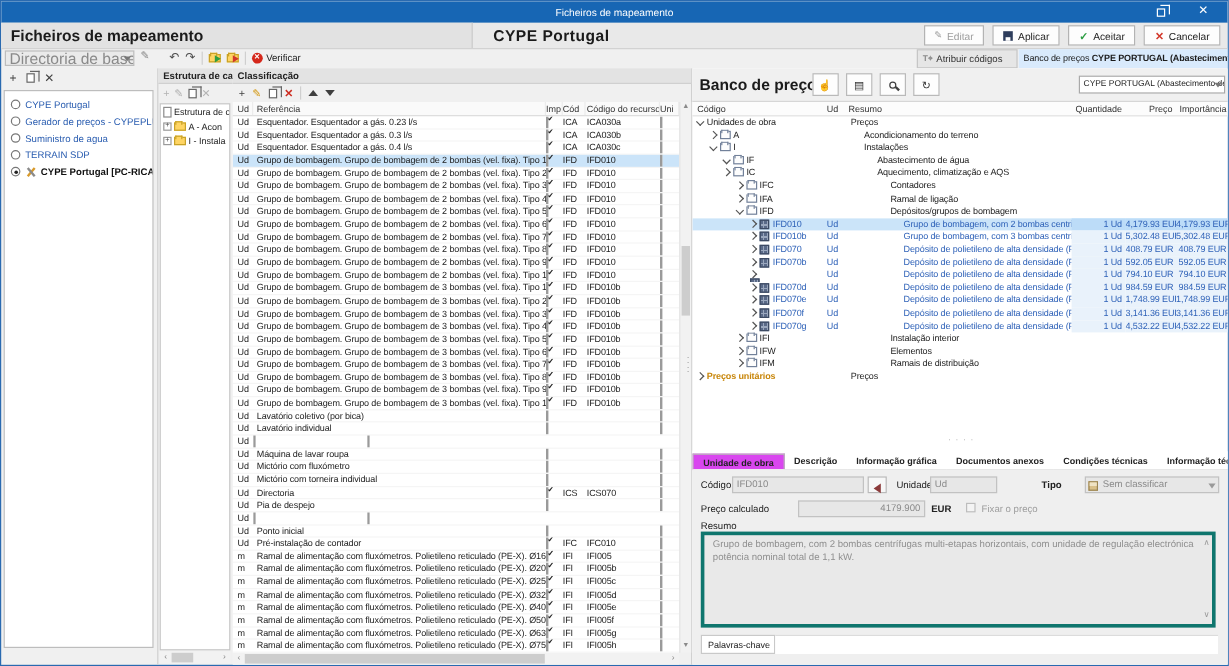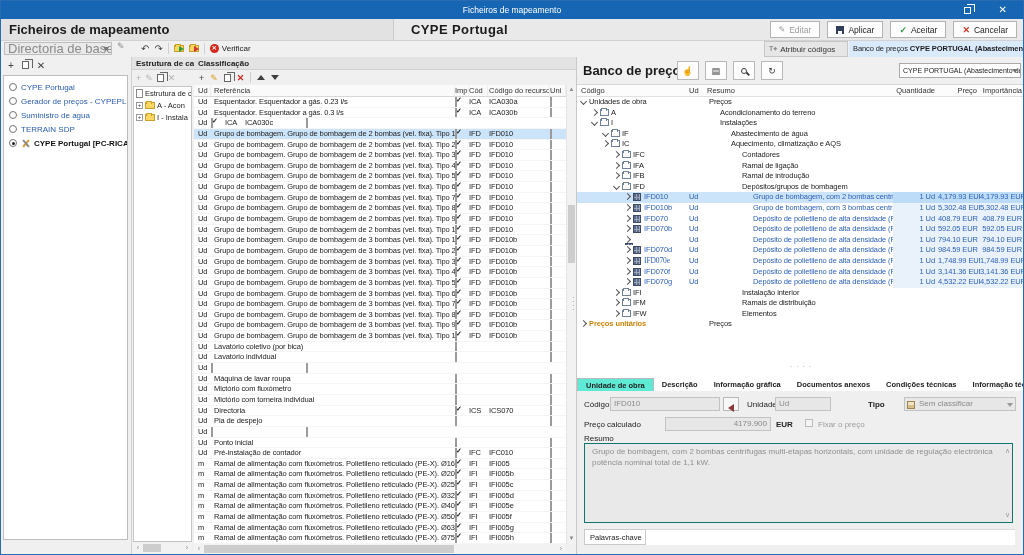--- a/index.html
+++ b/index.html
@@ -138,32 +138,32 @@
          background-image:linear-gradient(to right,transparent 2px,#9aa7bd 2px,#9aa7bd 3px,transparent 3px,transparent 5px,#9aa7bd 5px,#9aa7bd 6px,transparent 6px),
                           linear-gradient(to bottom,transparent 3px,#9aa7bd 3px,#9aa7bd 4px,transparent 4px); }
   .code-blue { color:#2f62b8; }
   .code-org { color:#c8860a; font-weight:bold; }
   .res-blue { color:#2f62b8; }
   .numcell { background:#e9f2fb; color:#2f62b8; }
   .b-row.sel .numcell { background:#bcdcf8; }
   .hdots { position:absolute; left:0; right:0; top:306px; text-align:center; font-size:7px; color:#b0b0b0; letter-spacing:1px; }
   .b-tabs { position:absolute; left:0; right:0; top:319px; height:16px; display:flex; align-items:flex-end; overflow:hidden; background:#fff; }
   .tab { height:14px; line-height:13px; padding:0 8px; font-size:7.5px; font-weight:bold; color:#222; border-bottom:1px solid #b9b9b9; white-space:nowrap; }
-  .tab.active { border:1px solid #b9b9b9; border-bottom:1px solid #efefef; background:#5eead4; }
+  .tab.active { border:1px solid #b9b9b9; border-bottom:1px solid #efefef; background:#d946ef; }
   .b-detail { position:absolute; left:0; right:0; top:334px; bottom:0; background:#efefef; }
   .f-label { position:absolute; font-size:8px; color:#222; }
   .f-input { position:absolute; height:14px; background:#e7e7e7; border:1px solid #c2c2c2; font-size:8px; color:#8a8a8a; line-height:12px; padding:0 3px; white-space:nowrap; overflow:hidden; }
   .f-btn { position:absolute; height:14px; width:16px; background:#f7f7f7; border:1px solid #b9b9b9; text-align:center; }
   .back-arrow { display:inline-block; width:0; height:0; border-top:4px solid transparent; border-bottom:4px solid transparent; border-right:6px solid #8b3a3a; margin-top:3px; }
   .f-select { position:absolute; height:14px; background:#e7e7e7; border:1px solid #c2c2c2; font-size:8px; color:#8a8a8a; line-height:12px; padding:0 12px 0 14px; white-space:nowrap; overflow:hidden; }
   .box-ic { position:absolute; left:2px; top:3px; width:8px; height:8px; background:#d9c08a; border:1px solid #9a8452; }
   .box-ic::before { content:""; position:absolute; left:0; top:0; right:0; height:3px; background:#efe3c4; }
   .cb-dis { position:absolute; width:8px; height:8px; border:1px solid #bdbdbd; background:#f4f4f4; }
   .lbl-dis { position:absolute; font-size:8px; color:#9d9d9d; }
-  .resumo-box { position:absolute; left:7px; right:12px; top:52px; height:80px; background:#e9e9e9; border:1px solid #0f766e;
+  .resumo-box { position:absolute; left:7px; right:12px; top:52px; height:80px; background:#e9e9e9; border:3px solid #0f766e;
                 font-size:8px; color:#8f8f8f; padding:3px 14px 3px 7px; line-height:10.5px; }
   .rs-arrow { position:absolute; right:2px; font-size:7px; color:#9a9a9a; }
   .kw-tab { position:absolute; left:7px; top:138px; width:62px; height:16px; background:#fff; border:1px solid #c9c9c9; font-size:7.5px; line-height:15px; padding-left:5px; color:#222; }
   .kw-field { position:absolute; left:69px; right:10px; top:138px; height:16px; background:#fff; border-top:1px solid #dcdcdc; }
   .vdots { position:absolute; left:571px; top:295px; font-size:8px; color:#9a9a9a; line-height:4px; }
 </style>
 </head>
 <body>
 
 <div class="titlebar">
@@ -314,20 +314,21 @@
       <div class="t-row">
         <div class="c-ud">Ud</div>
         <div class="c-ref">Esquentador. Esquentador a gás. 0.3 l/s</div>
         <div class="c-imp"><span class="cb ck"></span></div>
         <div class="c-cod">ICA</div>
         <div class="c-rec">ICA030b</div>
         <div class="c-uni"><span class="cb"></span></div>
       </div>
       <div class="t-row">
         <div class="c-ud">Ud</div>
+        <div class="c-ref">Esquentador. Esquentador a gás. 0.4 l/s</div>
         <div class="c-imp"><span class="cb ck"></span></div>
         <div class="c-cod">ICA</div>
         <div class="c-rec">ICA030c</div>
         <div class="c-uni"><span class="cb"></span></div>
       </div>
       <div class="t-row sel">
         <div class="c-ud">Ud</div>
         <div class="c-ref">Grupo de bombagem. Grupo de bombagem de 2 bombas (vel. fixa). Tipo 1</div>
         <div class="c-imp"><span class="cb ck"></span></div>
         <div class="c-cod">IFD</div>
@@ -749,32 +750,20 @@
           <span>IFA</span>
         </div>
         <div class="bc-ud"></div>
         <div class="bc-res" style="padding-left: 35px;">Ramal de ligação</div>
         <div class="bc-qty"></div>
         <div class="bc-pr"></div>
         <div class="bc-im"></div>
       </div>
       <div class="b-row">
         <div class="bc-code" style="padding-left: 37px; display: flex;">
-          <span class="chev r"></span>
-          <span class="fldw"></span>
-          <span>IFB</span>
-        </div>
-        <div class="bc-ud"></div>
-        <div class="bc-res" style="padding-left: 35px;">Ramal de introdução</div>
-        <div class="bc-qty"></div>
-        <div class="bc-pr"></div>
-        <div class="bc-im"></div>
-      </div>
-      <div class="b-row">
-        <div class="bc-code" style="padding-left: 37px; display: flex;">
           <span class="chev d"></span>
           <span class="fldw"></span>
           <span>IFD</span>
         </div>
         <div class="bc-ud"></div>
         <div class="bc-res" style="padding-left: 35px;">Depósitos/grupos de bombagem</div>
         <div class="bc-qty"></div>
         <div class="bc-pr"></div>
         <div class="bc-im"></div>
       </div>
@@ -844,21 +833,21 @@
           <span class="itm"></span>
           <span class="code-blue">IFD070d</span>
         </div>
         <div class="bc-ud code-blue">Ud</div>
         <div class="bc-res res-blue" style="padding-left: 46px;">Depósito de polietileno de alta densidade (PEA...</div>
         <div class="bc-qty numcell">1 Ud</div>
         <div class="bc-pr numcell">984.59 EUR</div>
         <div class="bc-im numcell">984.59 EUR</div>
       </div>
       <div class="b-row">
-        <div class="bc-code" style="padding-left: 48px; display: flex; font-family: Liberation Serif, serif;">
+        <div class="bc-code" style="padding-left: 48px; display: flex;">
           <span class="chev r"></span>
           <span class="itm"></span>
           <span class="code-blue">IFD070e</span>
         </div>
         <div class="bc-ud code-blue">Ud</div>
         <div class="bc-res res-blue" style="padding-left: 46px;">Depósito de polietileno de alta densidade (PEA...</div>
         <div class="bc-qty numcell">1 Ud</div>
         <div class="bc-pr numcell">1,748.99 EUR</div>
         <div class="bc-im numcell">1,748.99 EUR</div>
       </div>
@@ -895,36 +884,36 @@
         <div class="bc-ud"></div>
         <div class="bc-res" style="padding-left: 35px;">Instalação interior</div>
         <div class="bc-qty"></div>
         <div class="bc-pr"></div>
         <div class="bc-im"></div>
       </div>
       <div class="b-row">
         <div class="bc-code" style="padding-left: 37px; display: flex;">
           <span class="chev r"></span>
           <span class="fldw"></span>
+          <span>IFW</span>
+        </div>
+        <div class="bc-ud"></div>
+        <div class="bc-res" style="padding-left: 35px;">Elementos</div>
+        <div class="bc-qty"></div>
+        <div class="bc-pr"></div>
+        <div class="bc-im"></div>
+      </div>
+      <div class="b-row">
+        <div class="bc-code" style="padding-left: 37px; display: flex;">
+          <span class="chev r"></span>
+          <span class="fldw"></span>
           <span>IFM</span>
         </div>
         <div class="bc-ud"></div>
         <div class="bc-res" style="padding-left: 35px;">Ramais de distribuição</div>
-        <div class="bc-qty"></div>
-        <div class="bc-pr"></div>
-        <div class="bc-im"></div>
-      </div>
-      <div class="b-row">
-        <div class="bc-code" style="padding-left: 37px; display: flex;">
-          <span class="chev r"></span>
-          <span class="fldw"></span>
-          <span>IFW</span>
-        </div>
-        <div class="bc-ud"></div>
-        <div class="bc-res" style="padding-left: 35px;">Elementos</div>
         <div class="bc-qty"></div>
         <div class="bc-pr"></div>
         <div class="bc-im"></div>
       </div>
       <div class="b-row">
         <div class="bc-code" style="padding-left: 4px; display: flex;">
           <span class="chev r"></span>
           <span class="code-org">Preços unitários</span>
         </div>
         <div class="bc-ud"></div>

